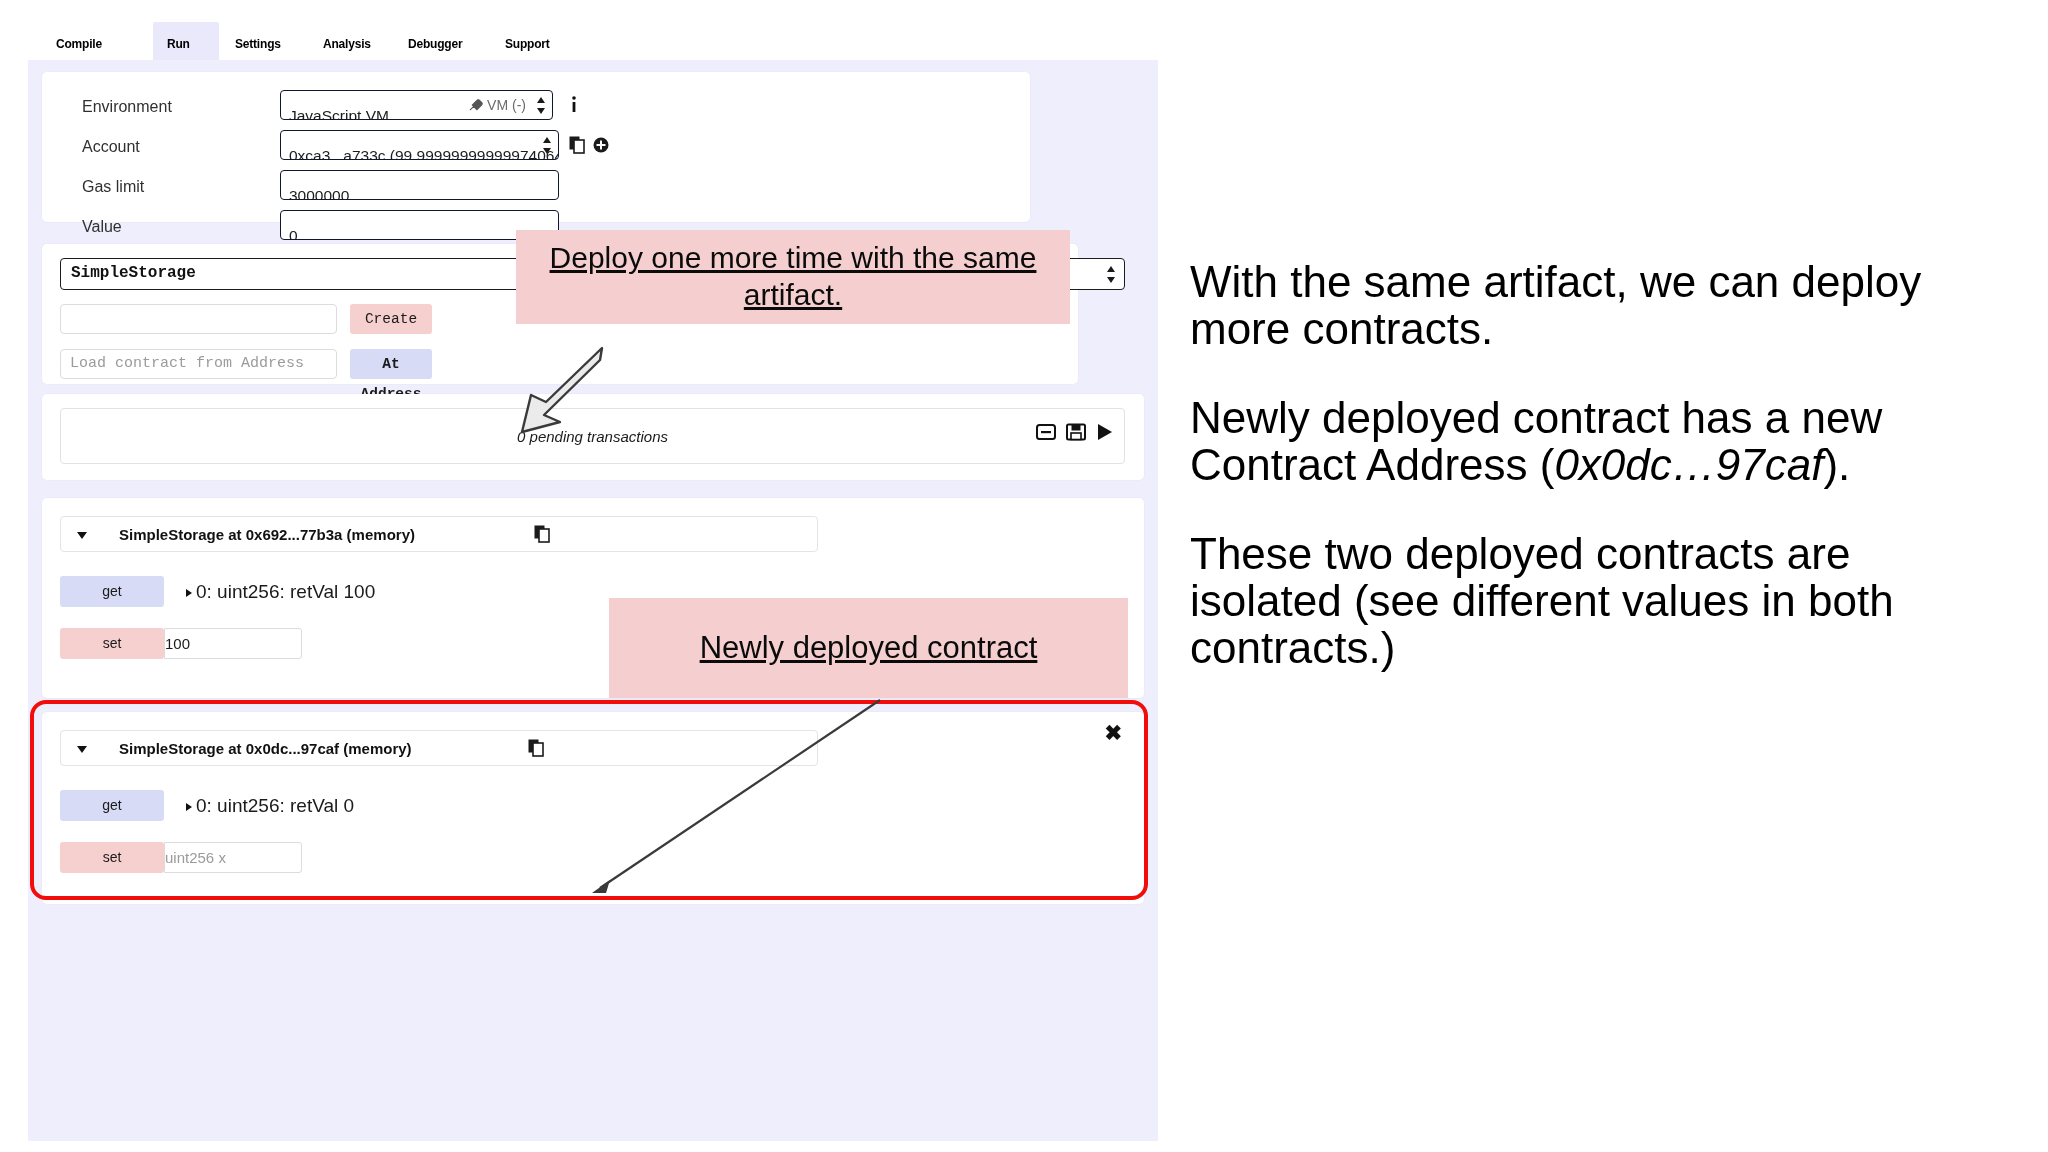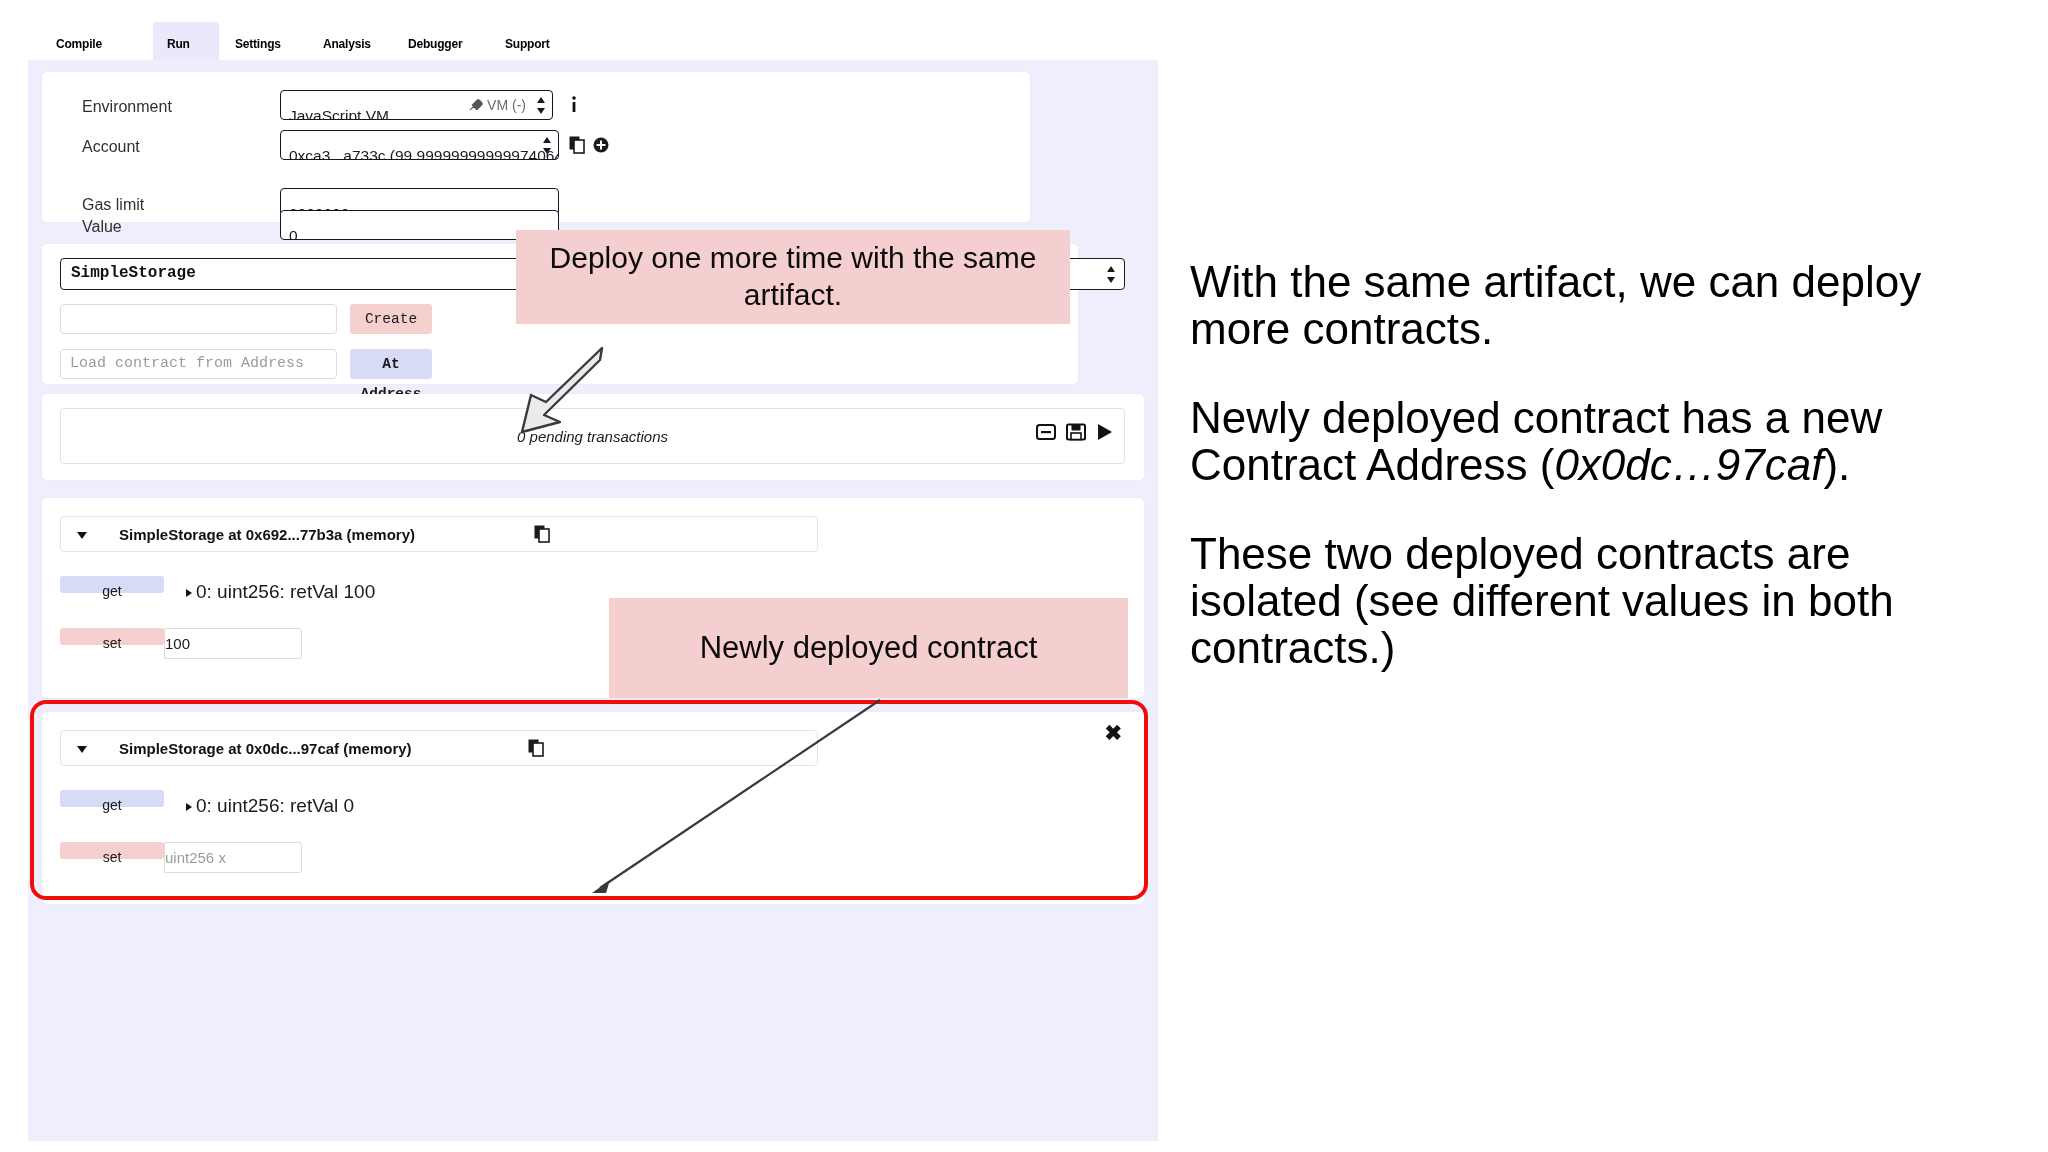--- a/index.html
+++ b/index.html
@@ -106,21 +106,21 @@
   .caret{
     position:absolute;left:16px;top:15px;width:0;height:0;
     border-left:5.5px solid transparent;border-right:5.5px solid transparent;border-top:7px solid #111;
   }
   .inst-title{
     position:absolute;left:58px;top:9px;font-size:15px;font-weight:bold;color:#111;
   }
   .copy-ic{position:absolute;top:8px;}
   .fnrow{position:absolute;left:18px;height:31px;}
   .fnbtn{
-    position:absolute;left:0;width:104px;height:17px;box-sizing:border-box;
+    position:absolute;left:0;width:104px;height:31px;box-sizing:border-box;
     border:none;border-radius:3px;font-size:14px;color:#1b1b1b;
     text-align:center;line-height:31px;cursor:pointer;
   }
   .fn-get{background:#d7dbf5;}
   .fn-set{background:#f6cfcf;}
   .retval{
     position:absolute;left:126px;top:5px;font-size:19px;color:#1b1b1b;white-space:nowrap;
   }
   .retcaret{
     display:inline-block;width:0;height:0;vertical-align:1px;
@@ -142,20 +142,21 @@
   .closex{
     position:absolute;right:22px;top:10px;font-size:21px;font-weight:bold;color:#111;
     line-height:1;cursor:pointer;
   }
 
   
   .callout{
     position:absolute;background:#f5cfcf;color:#0b0b0b;
     display:flex;align-items:center;justify-content:center;text-align:center;
     line-height:1.22;
+    text-decoration:underline;
   }
   #callout-deploy{left:516px;top:230px;width:554px;height:94px;font-size:30px;}
   #callout-newly{left:609px;top:598px;width:519px;height:100px;font-size:31px;}
 
   
   svg.ov{position:absolute;left:0;top:0;width:2048px;height:1152px;pointer-events:none;}
 
   
   #notes{
     position:absolute;left:1190px;top:258px;width:810px;
@@ -223,21 +224,21 @@
         </span>
         <span class="icon-after" style="left:551px;top:7px;">
           <svg width="16" height="16" viewBox="0 0 16 16">
               <circle cx="8" cy="8" r="7.5" fill="#1b1b1b"></circle>
               <rect x="7" y="3.5" width="2" height="9" fill="#fff"></rect>
               <rect x="3.5" y="7" width="9" height="2" fill="#fff"></rect>
             </svg>
         </span>
       </div>
 
-      <div class="srow" style="top:98px;margin-top:18px;">
+      <div class="srow" style="top:98px;">
         <div class="slabel">Gas limit</div>
         <div class="sfield f-gas">3000000</div>
       </div>
 
       <div class="srow" style="top:138px;">
         <div class="slabel">Value</div>
         <div class="sfield f-val">0</div>
       </div>
     </div>
 

